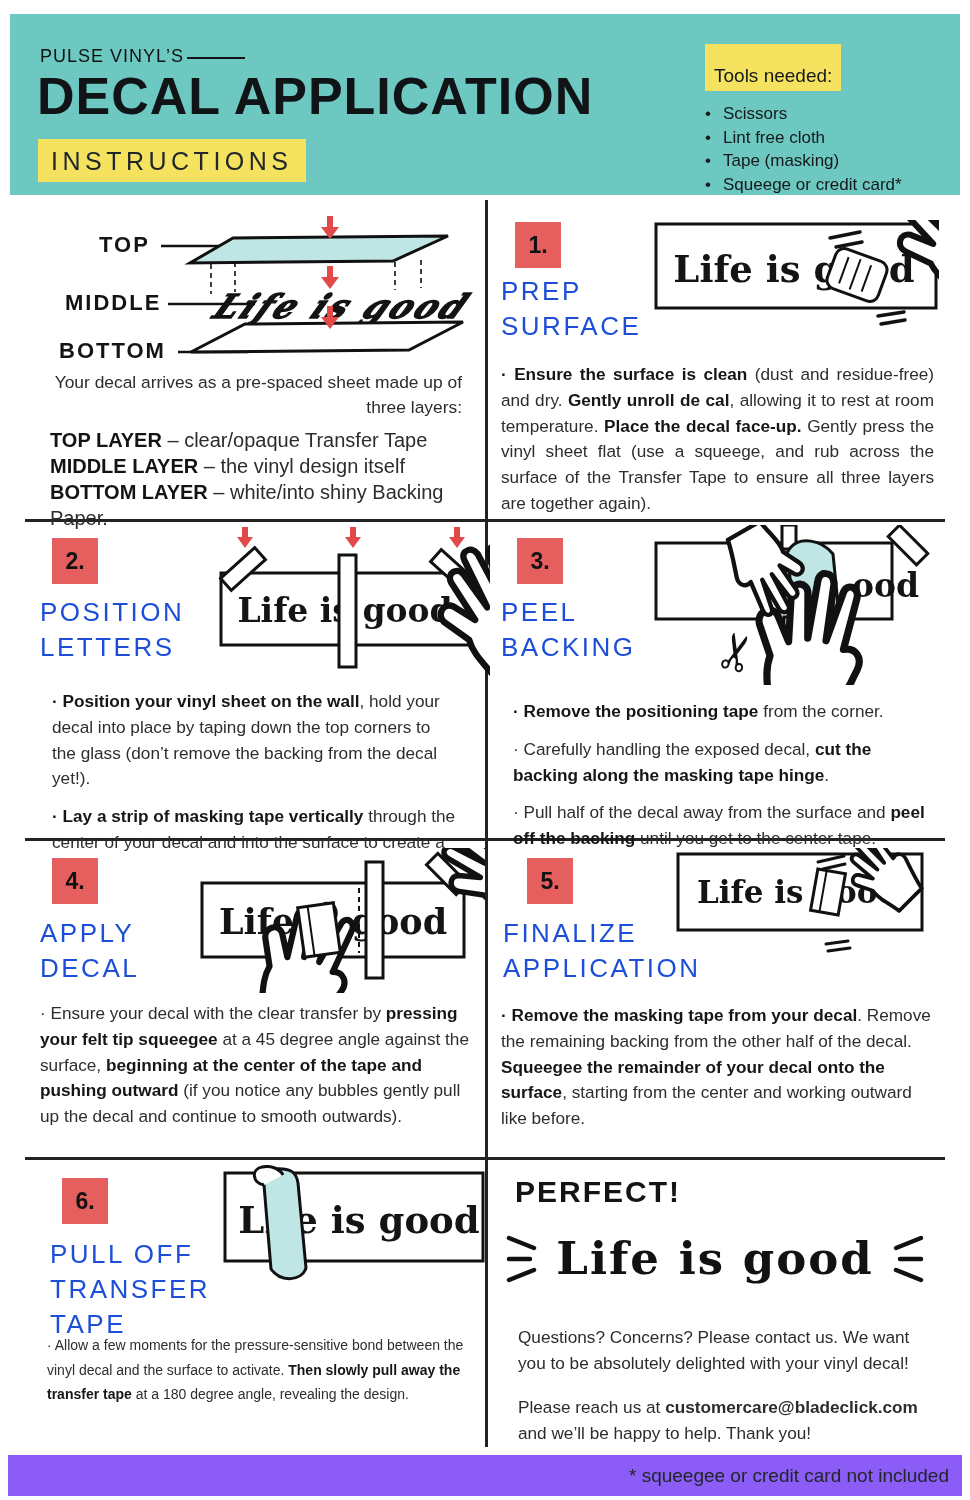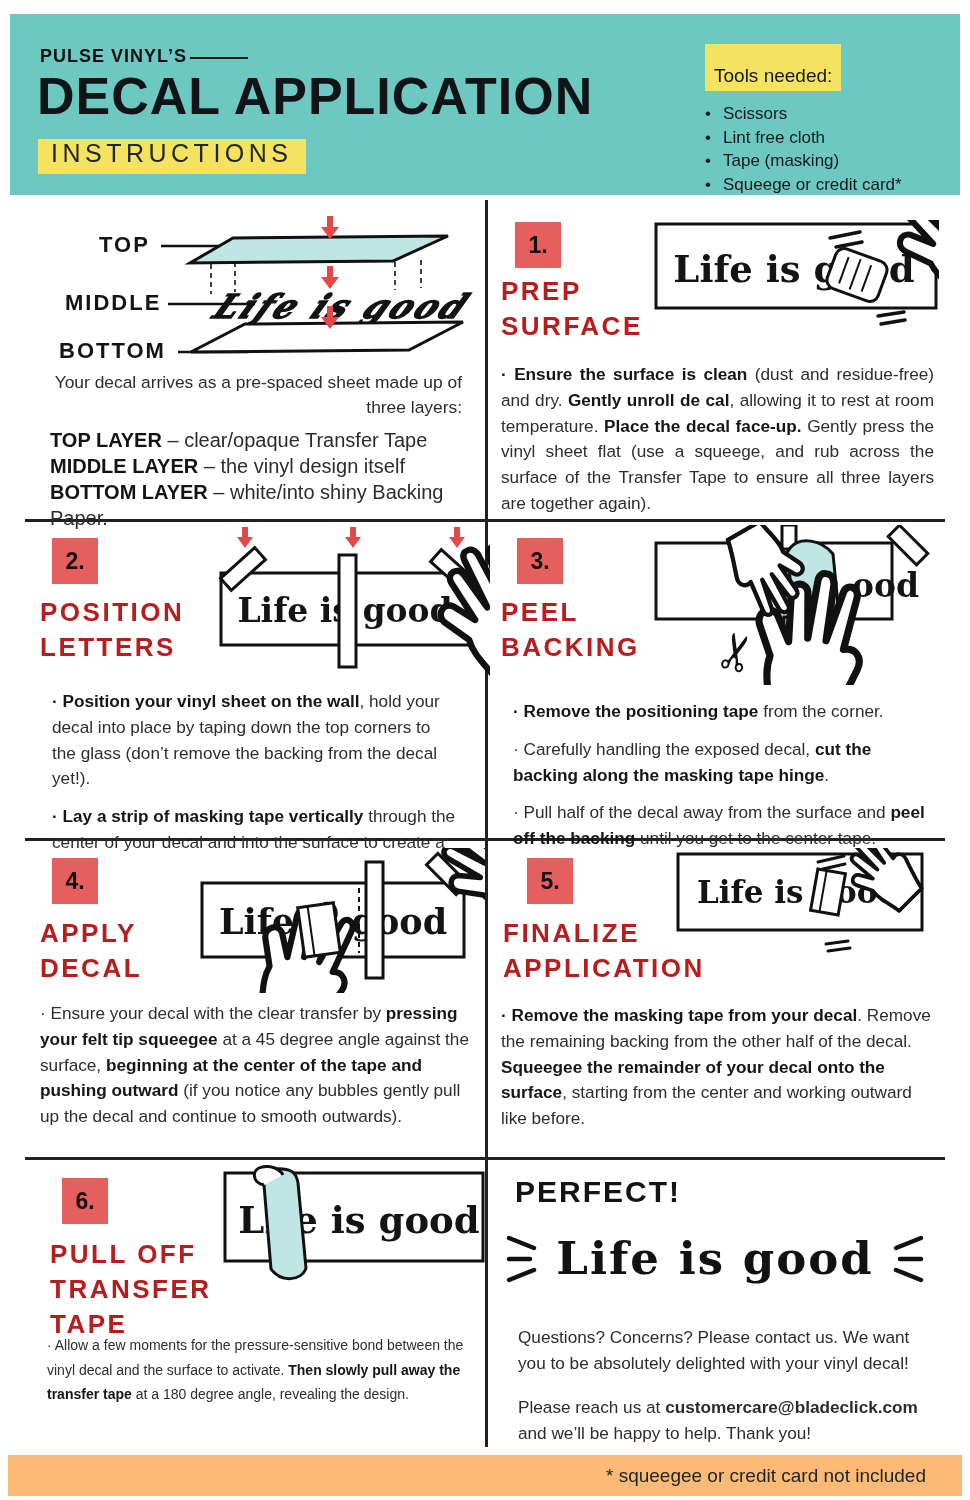--- a/index.html
+++ b/index.html
@@ -2,28 +2,28 @@
 <html><head>
 <meta charset="utf-8">
 <style>
   html,body{margin:0;padding:0;background:#fff;}
   .page{position:relative;width:970px;height:1500px;background:#fff;overflow:hidden;
         font-family:"Liberation Sans",sans-serif;color:#2c2c2c;}
   .abs{position:absolute;}
 
   
   .hero{position:absolute;left:10px;top:14px;width:950px;height:181px;background:#6cc8c1;}
-  .brand{position:absolute;left:30px;top:32px;font-size:18px;font-weight:700;
+  .brand{position:absolute;left:30px;top:32px;font-size:18px;font-weight:400;
          letter-spacing:1px;color:#111;}
   .brand-rule{display:inline-block;width:58px;border-bottom:2.5px solid #111;
               transform:translateY(-3px);margin-left:3px;}
   .hero-title{position:absolute;left:27px;top:52px;font-size:52px;font-weight:700;
               letter-spacing:1px;color:#101417;white-space:nowrap;}
   .hero-sub{position:absolute;left:28px;top:125px;background:#f5e35f;color:#20262a;
-            font-size:25px;letter-spacing:4.5px;padding:0 13px 6px 13px;}
+            font-size:25px;letter-spacing:4.5px;padding:8px 13px 6px 13px;}
   .tools{position:absolute;left:695px;top:30px;width:245px;}
   .tools-label{display:inline-block;background:#f5e35f;color:#16191c;font-size:19px;
                padding:21px 9px 4px 9px;}
   .tool-list{margin-top:11px;}
   .tool-item{font-size:17px;line-height:23.5px;color:#16191c;display:flex;}
   .tool-bullet{width:18px;flex:none;}
 
   
   .v-div{position:absolute;left:485px;top:200px;width:2.5px;height:1247px;background:#222;}
   .h-div{position:absolute;left:25px;width:920px;height:2.5px;background:#222;}
@@ -35,44 +35,44 @@
   .cell-s2{left:25px;top:519px;width:461px;height:319px;}
   .cell-s3{left:486px;top:519px;width:459px;height:319px;}
   .cell-s4{left:25px;top:838px;width:461px;height:319px;}
   .cell-s5{left:486px;top:838px;width:459px;height:319px;}
   .cell-s6{left:25px;top:1157px;width:461px;height:288px;}
   .cell-p{left:486px;top:1157px;width:459px;height:288px;}
 
   .badge{position:absolute;width:46px;height:46px;background:#e45f5e;color:#121212;
          display:flex;align-items:center;justify-content:center;
          font-size:23px;font-weight:700;}
-  .step-title{position:absolute;font-size:26px;font-weight:700;letter-spacing:2.5px;
-              line-height:35px;color:#b91c1c;}
+  .step-title{position:absolute;font-size:26px;font-weight:400;letter-spacing:2.5px;
+              line-height:35px;color:#1d4ed8;}
   .body-txt{position:absolute;font-size:17.2px;line-height:25.8px;color:#2d2d2d;}
   .body-txt p{margin:12px;}
   .body-txt b{color:#161616;}
   .just{text-align:justify;}
 
   
   .lead{position:absolute;left:25px;top:170px;width:412px;font-size:17.4px;line-height:25px;text-align:right;}
   .layer-list{position:absolute;left:25px;top:227px;width:420px;font-size:20px;line-height:26px;}
   .layer-row b{color:#141414;}
 
   
   .perfect-h{position:absolute;left:29px;top:18px;font-size:30px;font-weight:700;
              letter-spacing:2px;color:#141414;}
   .logo-row{position:absolute;left:10px;top:72px;width:438px;display:flex;
             align-items:center;justify-content:center;gap:16px;}
   .logo-big{font-family:"DejaVu Serif",serif;font-weight:700;font-size:45px;
             letter-spacing:2px;color:#121212;white-space:nowrap;}
   .p-par{position:absolute;font-size:17.2px;line-height:25.8px;width:420px;left:32px;}
 
   
-  .foot-bar{position:absolute;left:8px;top:1455px;width:954px;height:41px;background:#fdba74;
-            display:flex;align-items:center;justify-content:flex-end;padding-right:36px;
+  .foot-bar{position:absolute;left:8px;top:1455px;width:954px;height:41px;background:#8b5cf6;
+            display:flex;align-items:center;justify-content:flex-end;padding-right:13px;
             box-sizing:border-box;font-size:19px;color:#20262a;}
 
   
   svg text.logo{font-family:"DejaVu Serif",serif;font-weight:700;fill:#141414;}
   svg .paper{fill:#fff;stroke:#111;stroke-width:3;}
   svg .teal{fill:#bfe6e4;stroke:#111;stroke-width:3;}
   svg .lbl{font-weight:700;letter-spacing:2px;fill:#141414;
            font-family:"Liberation Sans",sans-serif;}
 </style>
 </head>

